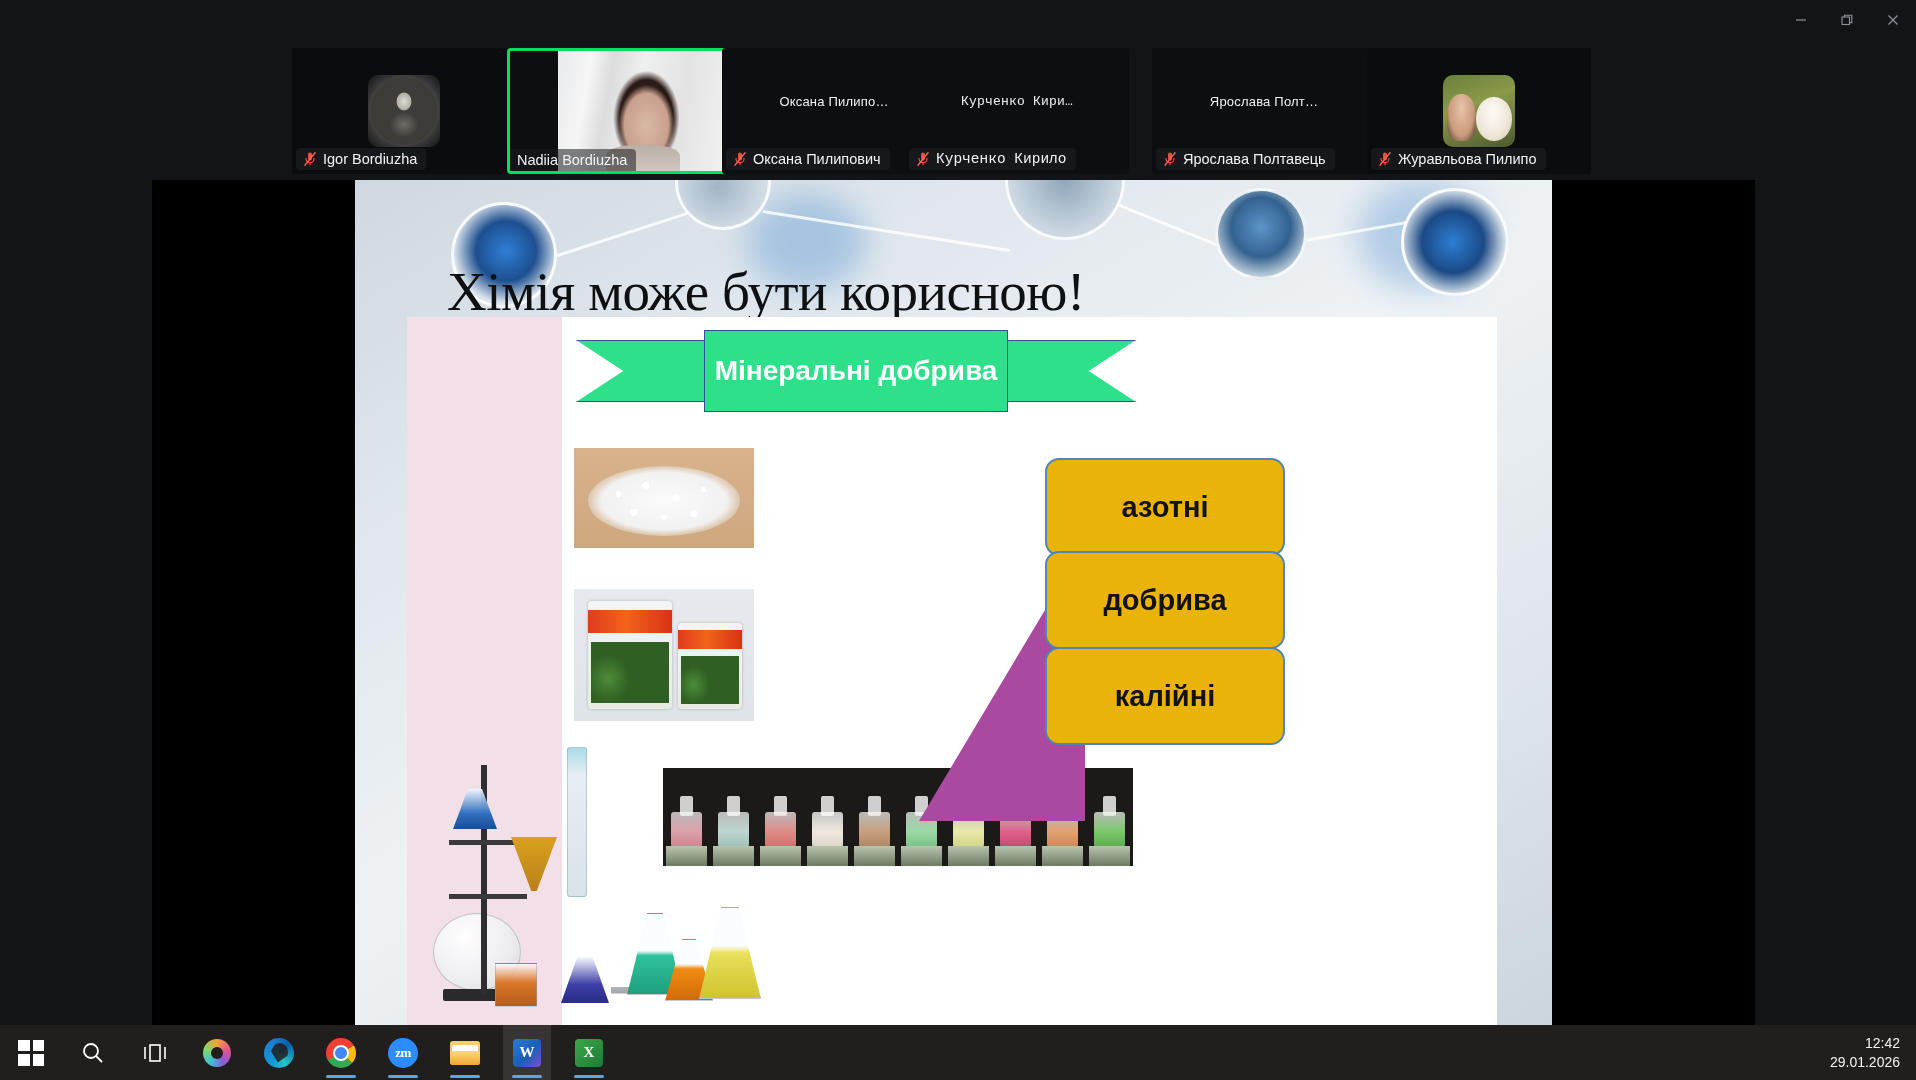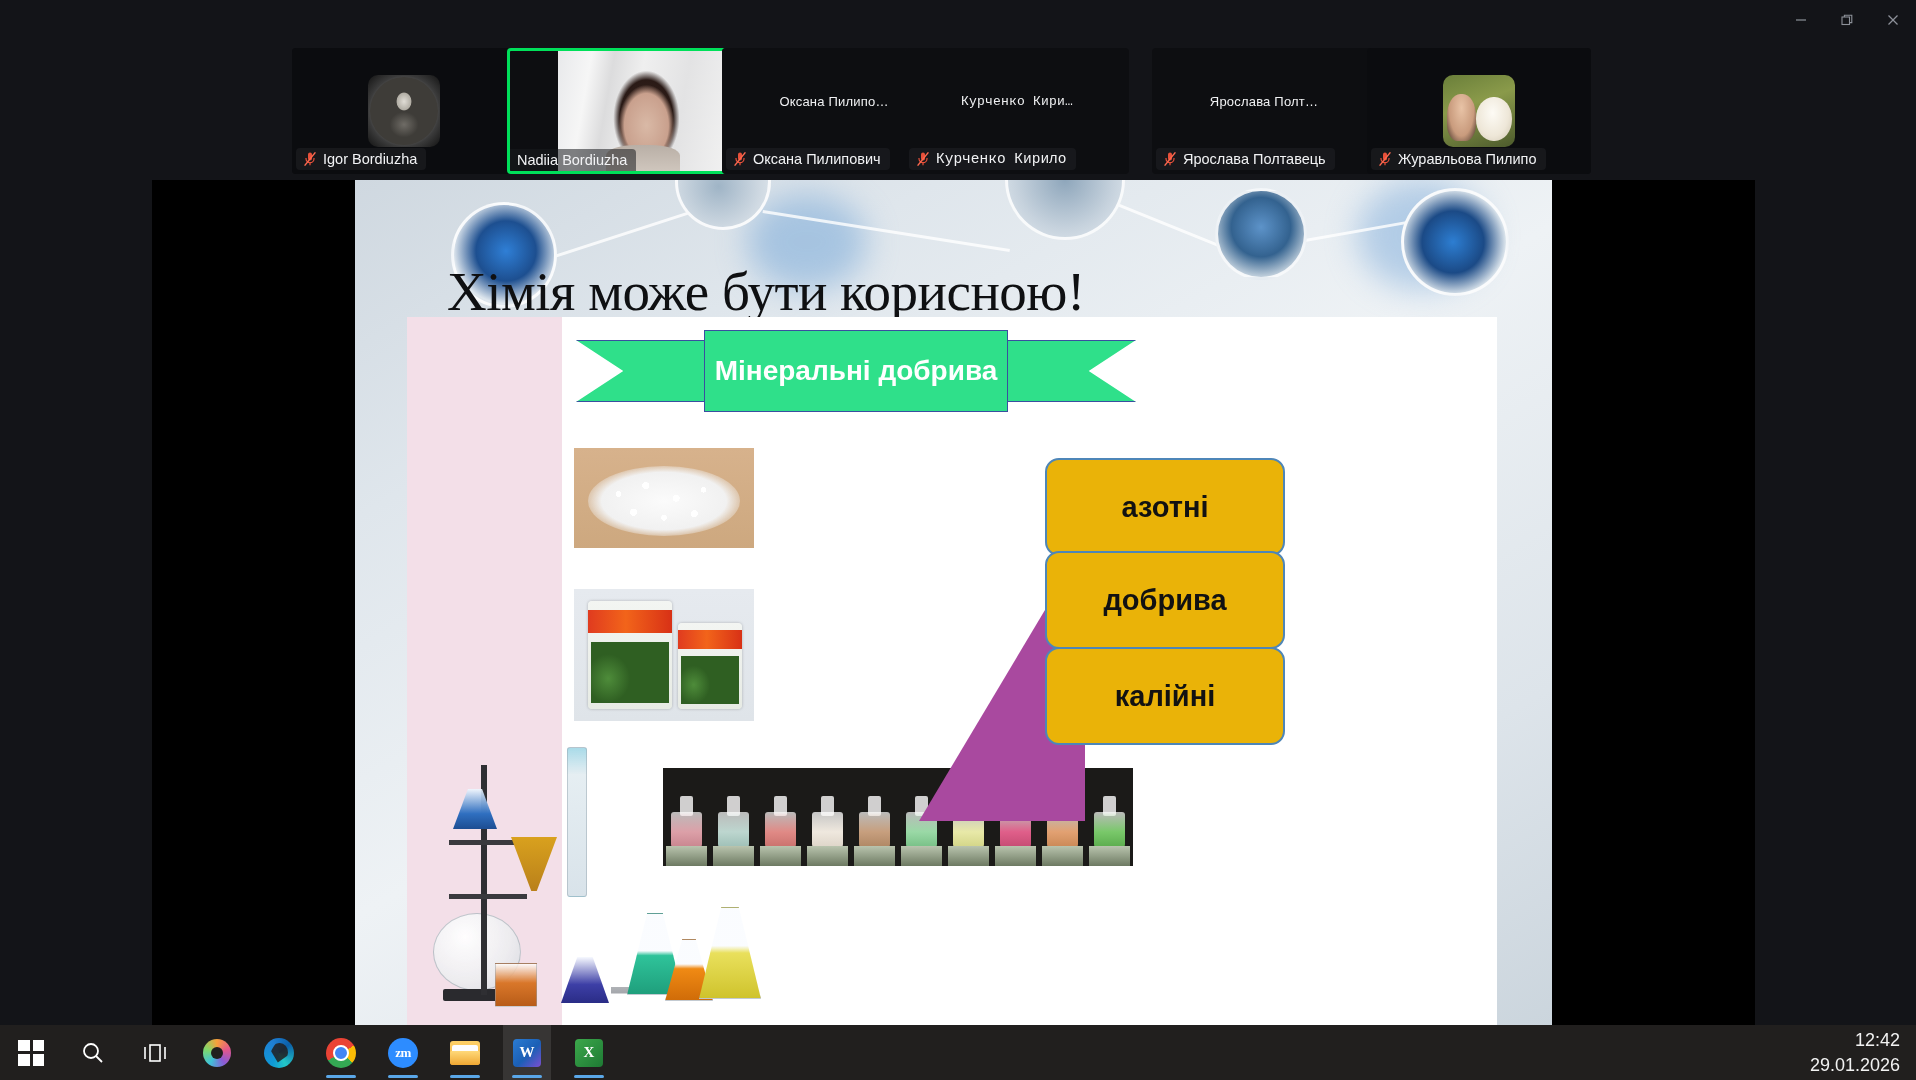--- a/index.html
+++ b/index.html
@@ -409,21 +409,21 @@
               background: linear-gradient(135deg, #3ca84b 0%, #1e7a34 100%);
               display:flex; align-items:center; justify-content:center;
               color:#fff; font-weight:700; font-size: 15px; }
   .ico-copilot { width: 28px; height: 28px; border-radius: 50%;
               background: conic-gradient(from 0deg, #f7a03a, #e3568c, #8a5bd6, #3fc2d8, #7fd86b, #f7a03a); }
   .ico-copilot::after { content:""; position:absolute; left: 8px; top: 8px; width: 12px; height: 12px;
               border-radius: 50%; background: #211f1e; }
 
   .tb-clock {
     margin-left: auto; margin-right: 16px;
-    text-align: right; color: #f2f2f2; font-size: 18px; line-height: 1.35;
+    text-align: right; color: #f2f2f2; font-size: 14px; line-height: 1.35;
   }
   .tb-spacer { flex: 1 1 auto; }
 </style>
 </head>
 <body>
 
 <div id="app">
 
   <div class="titlebar">
     <div class="wbtn">

